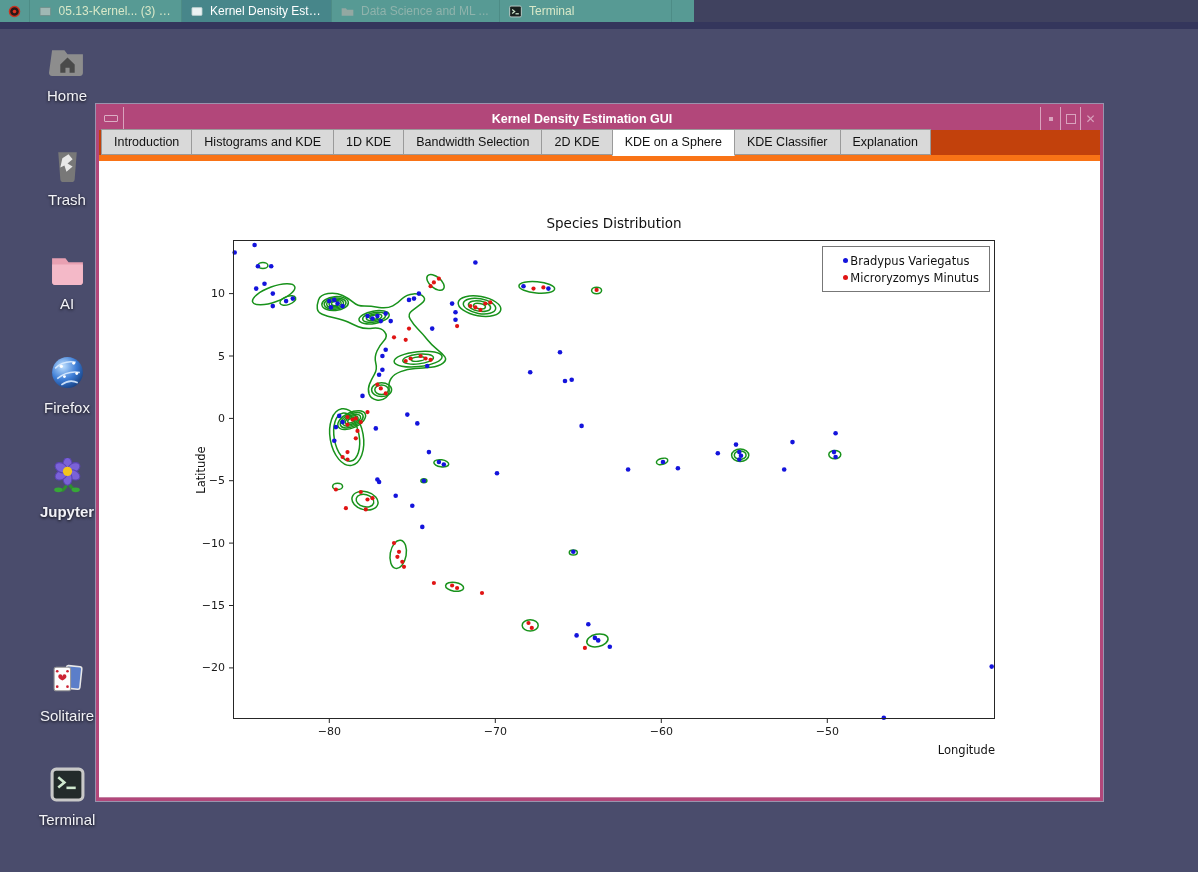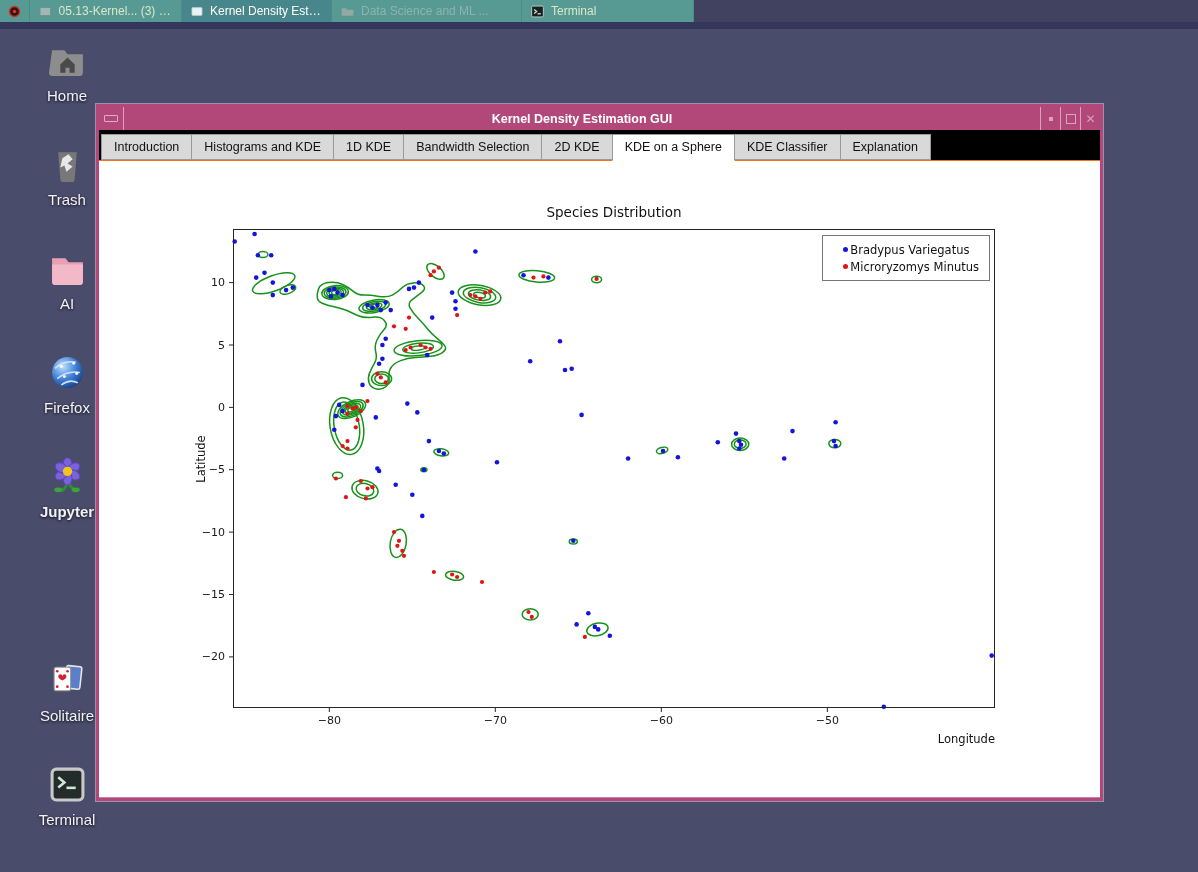--- a/index.html
+++ b/index.html
@@ -26,29 +26,29 @@
   .tb-shade{width:24px;border-right:1px solid #d9a3bd;display:flex;align-items:center;justify-content:center;cursor:pointer;}
   .tb-shade .dash{width:12px;height:5px;border:1px solid #dcaec4;border-radius:1px;}
   .tb-title{flex:1;display:flex;align-items:center;justify-content:center;color:#ffffff;
             font-size:12.5px;font-weight:bold;}
   .tb-ctrls{display:flex;align-items:stretch;}
   .tb-btn{width:19px;border-left:1px solid #d9a3bd;display:flex;align-items:center;justify-content:center;
           color:#d9a3bd;font-size:12px;cursor:pointer;}
   .tb-btn .dot{width:4px;height:4px;background:#d9a3bd;}
   .tb-btn .sq{width:8px;height:8px;border:1px solid #d9a3bd;}
   
-  .tabbar{background:#000000;height:31px;box-sizing:border-box;display:flex;align-items:flex-end;
-          padding:4px 0 0 2px;border-bottom:1px solid #f97316;}
+  .tabbar{background:#c2410c;height:31px;box-sizing:border-box;display:flex;align-items:flex-end;
+          padding:4px 0 0 2px;border-bottom:6px solid #f97316;}
   .tab{background:#d9d9d9;border:1px solid #9a9a9a;margin-left:-1px;padding:5px 12px 5px;font-size:12.5px;
        color:#111;cursor:pointer;position:relative;white-space:nowrap;}
   .tab:first-child{margin-left:0;}
   .tab.active{background:#ffffff;z-index:3;padding-bottom:6px;margin-bottom:-1px;border-bottom:1px solid #ffffff;}
   
   .content{position:relative;background:#ffffff;height:636px;}
-  .plot-area{position:absolute;left:134px;top:68px;width:762px;height:416px;}
+  .plot-area{position:absolute;left:134px;top:79px;width:762px;height:416px;}
   .plot-title{position:absolute;top:-25px;left:0;width:100%;text-align:center;font-family:"DejaVu Sans",sans-serif;
               font-size:13.5px;color:#111;}
   .xlabel{position:absolute;top:503px;left:0;width:100%;text-align:right;font-family:"DejaVu Sans",sans-serif;
           font-size:11.5px;color:#111;}
   .ylabel{position:absolute;left:-62px;top:223px;width:60px;text-align:center;transform:rotate(-90deg);
           font-family:"DejaVu Sans",sans-serif;font-size:11.5px;color:#111;}
   .legend{position:absolute;top:6px;right:5px;background:#ffffff;border:1px solid #777;
           padding:5px 10px 5px 8px;font-family:"DejaVu Sans",sans-serif;font-size:11.5px;color:#111;}
   .legend-row{display:flex;align-items:center;gap:2px;height:17px;}
   .legend-dot{width:5px;height:5px;border-radius:50%;margin-left:12px;}
@@ -69,21 +69,21 @@
         <rect x="5" y="8" width="26" height="20" rx="2" fill="#9fb8b4" stroke="#6f8c88" stroke-width="2"></rect>
       </svg>
       <span class="lbl">05.13-Kernel... (3) - ...</span>
     </div>
     <div class="tb-item active" style="width: 150px; flex: 0 0 auto;">
       <svg width="15" height="15" viewBox="0 0 36 36">
         <rect x="5" y="8" width="26" height="20" rx="2" fill="#eaf2f3" stroke="#b9cdcc" stroke-width="2"></rect>
       </svg>
       <span class="lbl">Kernel Density Estim...</span>
     </div>
-    <div class="tb-item dimmed" style="width: 190px; flex: 0 0 auto;">
+    <div class="tb-item dimmed" style="width: 168px; flex: 0 0 auto;">
       <svg width="15" height="15" viewBox="0 0 36 36">
         <path d="M4 10 h10 l3 4 h15 v14 h-28 z" fill="#93a8a2"></path>
       </svg>
       <span class="lbl">Data Science and ML ...</span>
     </div>
     <div class="tb-item" style="width: 172px; flex: 0 0 auto;">
       <svg width="15" height="15" viewBox="0 0 36 36">
         <rect x="4" y="5" width="28" height="26" rx="3" fill="#18211f" stroke="#cfdcd8" stroke-width="2"></rect>
         <path d="M10 13 l6 5 l-6 5" stroke="#cfe8cf" stroke-width="3" fill="none"></path>
         <rect x="18" y="22" width="8" height="3" fill="#cfe8cf"></rect>

